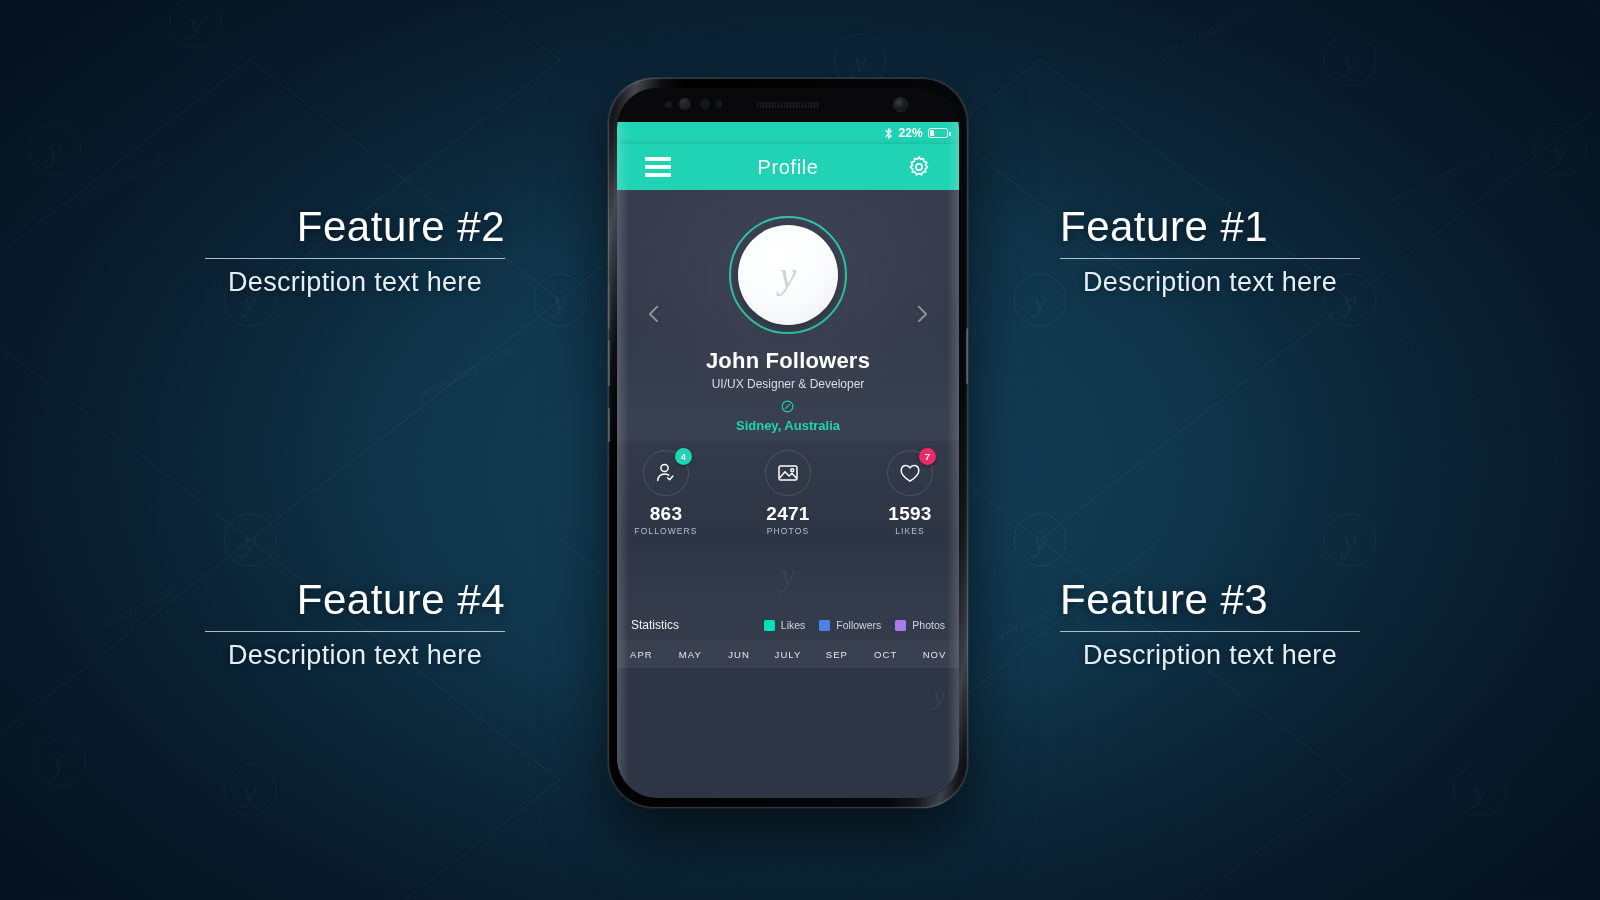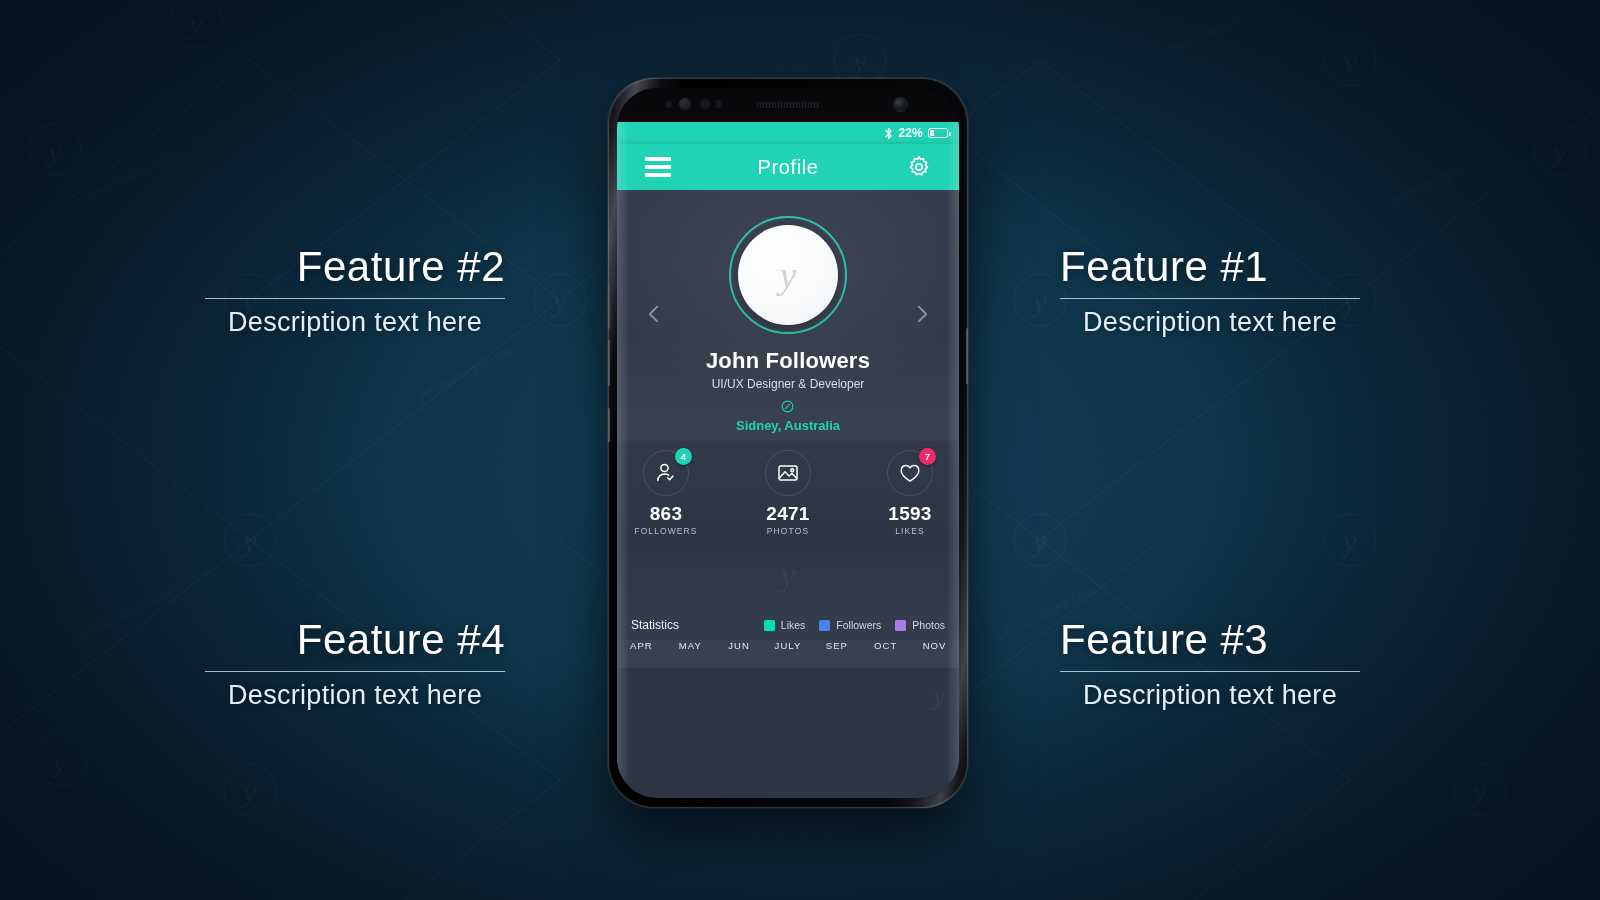--- a/index.html
+++ b/index.html
@@ -23,21 +23,21 @@
     background:radial-gradient(ellipse 1000px 640px at 50% 50%, rgba(0,0,0,0) 40%, rgba(3,12,22,.55) 100%);
   }
   #bg-noise{
     position:absolute; inset:0; opacity:.05;
     background-image:
       repeating-linear-gradient(0deg, rgba(255,255,255,.08) 0 1px, transparent 1px 3px),
       repeating-linear-gradient(90deg, rgba(255,255,255,.06) 0 1px, transparent 1px 3px);
   }
 
   
-  .feature { position:absolute; width:300px;margin-top:40px; }
+  .feature { position:absolute; width:300px; }
   .feature .ftitle {
     font-size:42px; font-weight:400; color:#ffffff;
     letter-spacing:.5px; line-height:1.05;
     text-shadow:0 2px 10px rgba(0,0,0,.45);
     white-space:nowrap;
   }
   .feature .frule {
     height:1px; background:rgba(235,245,255,.72); margin:9px 0 8px 0;
   }
   .feature .fdesc {
@@ -216,21 +216,21 @@
     padding:0 14px; background:#343b4b;
   }
   #stat-title { font-size:12px; font-weight:400; color:#eef2f7; }
   #legend { margin-left:auto; display:flex; align-items:center; gap:14px; }
   .leg { display:flex; align-items:center; gap:6px; }
   .leg i { width:11px; height:11px; border-radius:1.5px; display:block; }
   .leg span { font-size:10.5px; color:#cfd6e0; }
 
   
   #months {
-    height:28px; display:flex; align-items:flex-start;
+    height:28px; display:flex; align-items:center;
     background:rgba(255,255,255,.055);
   }
   .month { flex:1; text-align:center; font-size:9.5px; color:#e2e7ee;
            letter-spacing:1.1px; cursor:pointer; }
 
   
   #chart { position:relative; flex:1; min-height:0;
            background:linear-gradient(180deg,#333a4a 0%,#2e3544 100%); }
   #chart svg { position:absolute; inset:0; width:100%; height:100%; }
 

